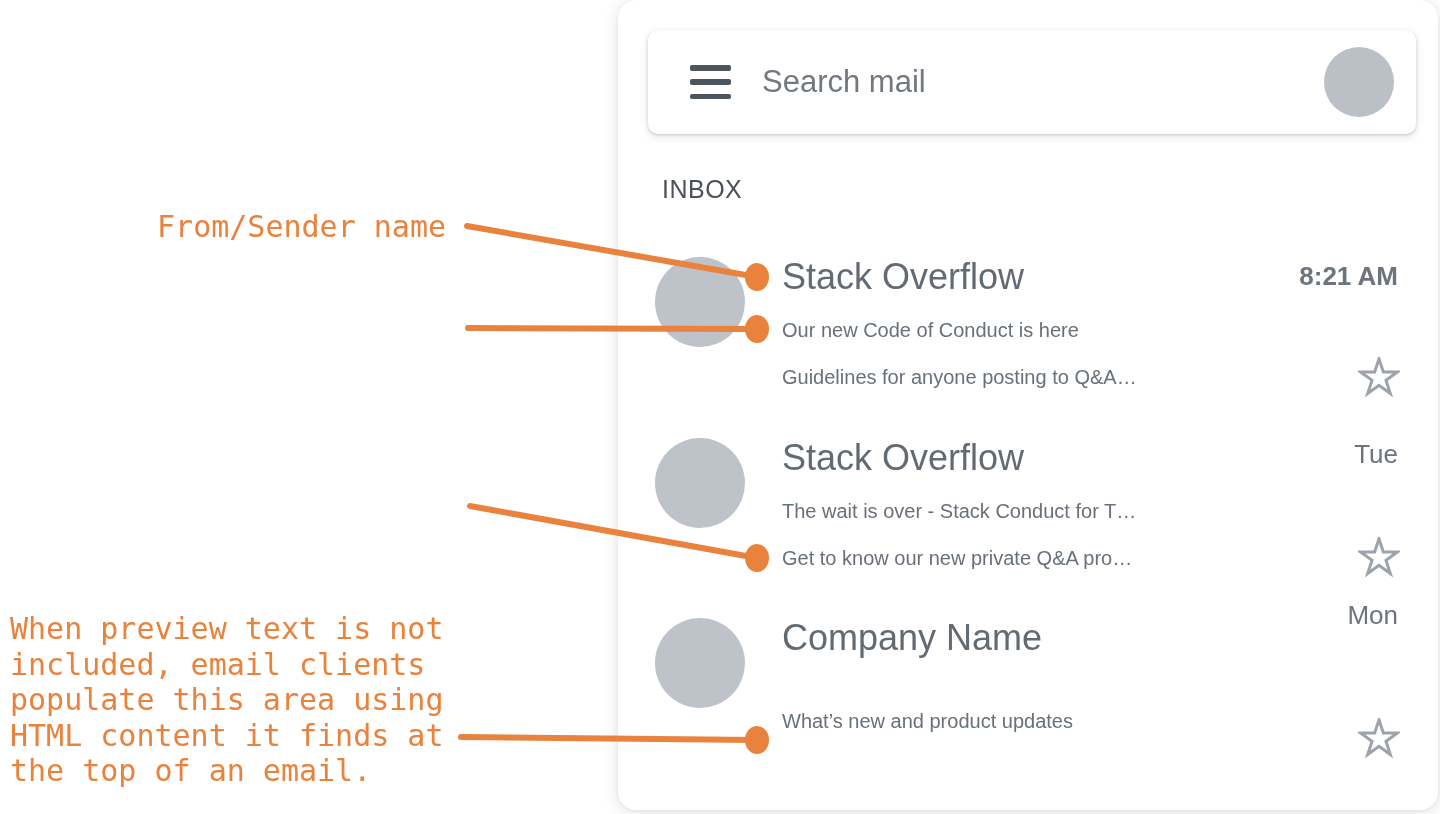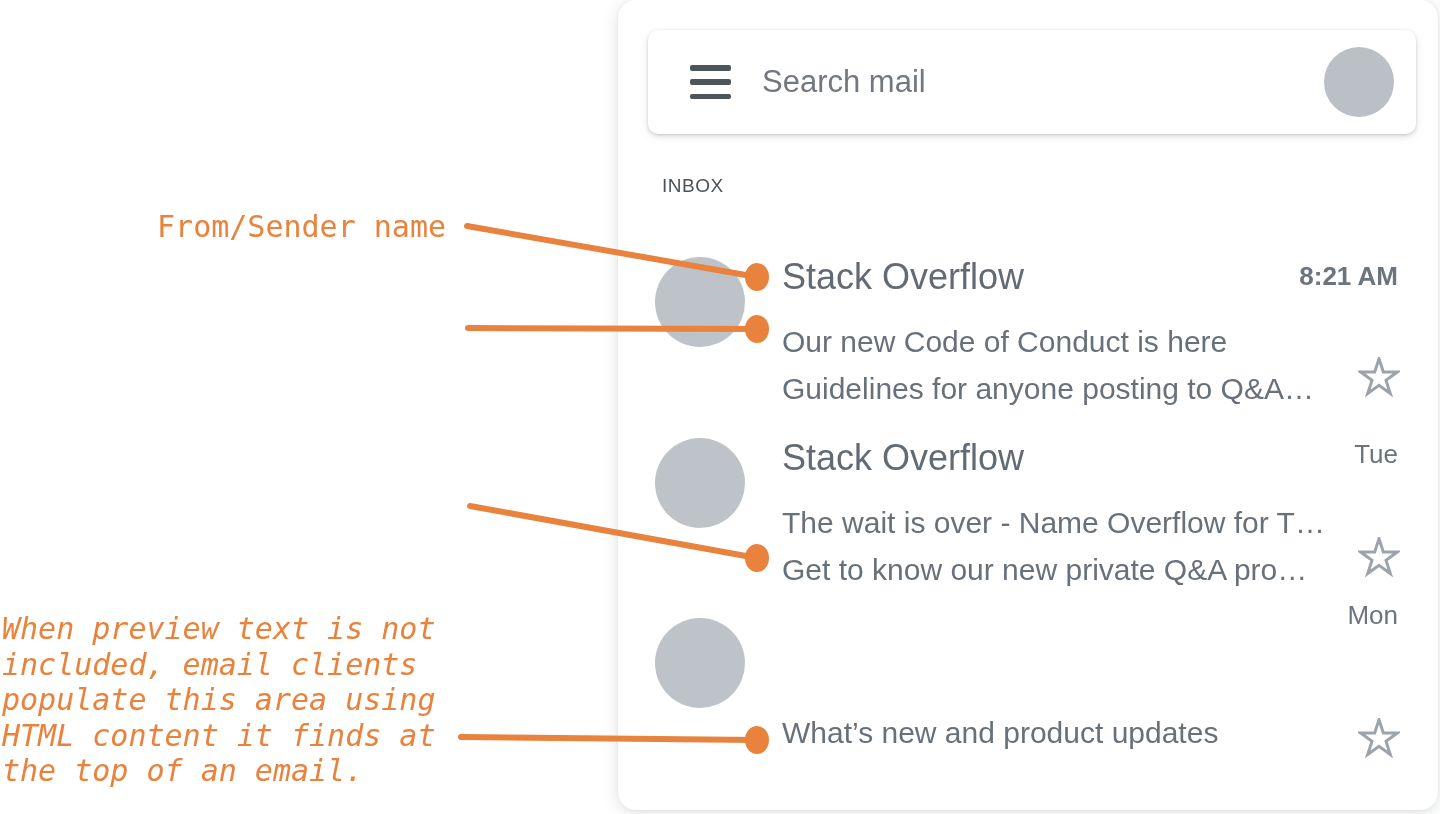--- a/index.html
+++ b/index.html
@@ -22,21 +22,21 @@
     font-family:"DejaVu Sans Mono", monospace;
     color:var(--accent);
     font-size:30px;
     line-height:36px;
     white-space:pre-line;
   }
   .ann-right{text-align:right;}
   #ann-from{left:0;width:446px;top:209px;}
   #ann-subject{left:0;width:446px;top:310px;}
   #ann-preview{left:0;width:447px;top:492px;}
-  #ann-note{left:2px;top:611px;width:480px;line-height:35.5px;font-style:italic;}
+  #ann-note{left:10px;top:611px;width:480px;line-height:35.5px;}
 
   
   .connectors{position:absolute;left:0;top:0;width:1440px;height:814px;z-index:6;pointer-events:none;}
   .connectors line{stroke:var(--accent);stroke-width:6;stroke-linecap:round;}
   .connectors ellipse{fill:var(--accent);}
 
   
   .card{
     position:absolute;left:618px;top:0;width:820px;height:810px;
     background:#ffffff;border-radius:18px;
@@ -58,28 +58,28 @@
   .search-text{
     position:absolute;left:114px;top:50%;transform:translateY(-50%);
     font-size:31px;color:#71787F;
   }
   .profile-avatar{
     position:absolute;right:22px;top:50%;transform:translateY(-50%);
     width:70px;height:70px;border-radius:50%;background:#BBC0C7;
   }
   .inbox-label{
     position:absolute;left:44px;top:175px;
-    font-size:19px;color:var(--inbox);letter-spacing:0.5px;
+    font-size:25px;color:var(--inbox);letter-spacing:0.5px;
   }
 
   
   .row-avatar{position:absolute;left:37px;width:90px;height:90px;border-radius:50%;background:var(--avatar);}
   .sender{position:absolute;left:164px;transform:translateY(-50%);font-size:36px;color:var(--sender);white-space:nowrap;}
   .time{position:absolute;right:40px;transform:translateY(-50%);font-size:26px;color:var(--time);white-space:nowrap;}
-  .subject,.preview{position:absolute;left:164px;transform:translateY(-50%);font-size:30px;color:var(--body-text);white-space:nowrap;margin-top:12px;}
+  .subject,.preview{position:absolute;left:164px;transform:translateY(-50%);font-size:20px;color:var(--body-text);white-space:nowrap;}
   .star{position:absolute;left:740px;width:42px;height:42px;}
   .star svg{display:block;width:42px;height:42px;}
   .star polygon{fill:none;stroke:var(--star);stroke-width:1.7;stroke-linejoin:miter;}
 
   
   #av0{top:257px;} #av1{top:438px;} #av2{top:618px;}
   #sn0{top:277px;} #sn1{top:458px;} #sn2{top:638px;}
   #tm0{top:276px;font-weight:bold;} #tm1{top:454px;} #tm2{top:615px;text-align:right;}
   #sj0{top:330px;} #sj1{top:511px;} #sj2{top:721px;}
   #pv0{top:377px;} #pv1{top:558px;} #pv2{top:738px;}
@@ -118,29 +118,30 @@
     <div class="preview" id="pv0">Guidelines for anyone posting to Q&amp;A…</div>
     <div class="star" id="st0">
       <svg viewBox="0 0 24 24">
           <polygon points="12,1 14.47,8.6 22.46,8.6 15.99,13.3 18.47,20.9 12,16.2 5.53,20.9 8.01,13.3 1.54,8.6 9.53,8.6"></polygon>
         </svg>
     </div>
 
     <div class="row-avatar" id="av1"></div>
     <div class="sender" id="sn1">Stack Overflow</div>
     <div class="time" id="tm1">Tue</div>
-    <div class="subject" id="sj1">The wait is over - Name Overflow for T…</div>
+    <div class="subject" id="sj1">The wait is over - Stack Conduct for T…</div>
     <div class="preview" id="pv1">Get to know our new private Q&amp;A pro…</div>
     <div class="star" id="st1">
       <svg viewBox="0 0 24 24">
           <polygon points="12,1 14.47,8.6 22.46,8.6 15.99,13.3 18.47,20.9 12,16.2 5.53,20.9 8.01,13.3 1.54,8.6 9.53,8.6"></polygon>
         </svg>
     </div>
 
     <div class="row-avatar" id="av2"></div>
+    <div class="sender" id="sn2">Company Name</div>
     <div class="time" id="tm2">Mon</div>
     <div class="subject" id="sj2">What’s new and product updates</div>
     <div class="star" id="st2">
       <svg viewBox="0 0 24 24">
           <polygon points="12,1 14.47,8.6 22.46,8.6 15.99,13.3 18.47,20.9 12,16.2 5.53,20.9 8.01,13.3 1.54,8.6 9.53,8.6"></polygon>
         </svg>
     </div>
 
   </div>
 

